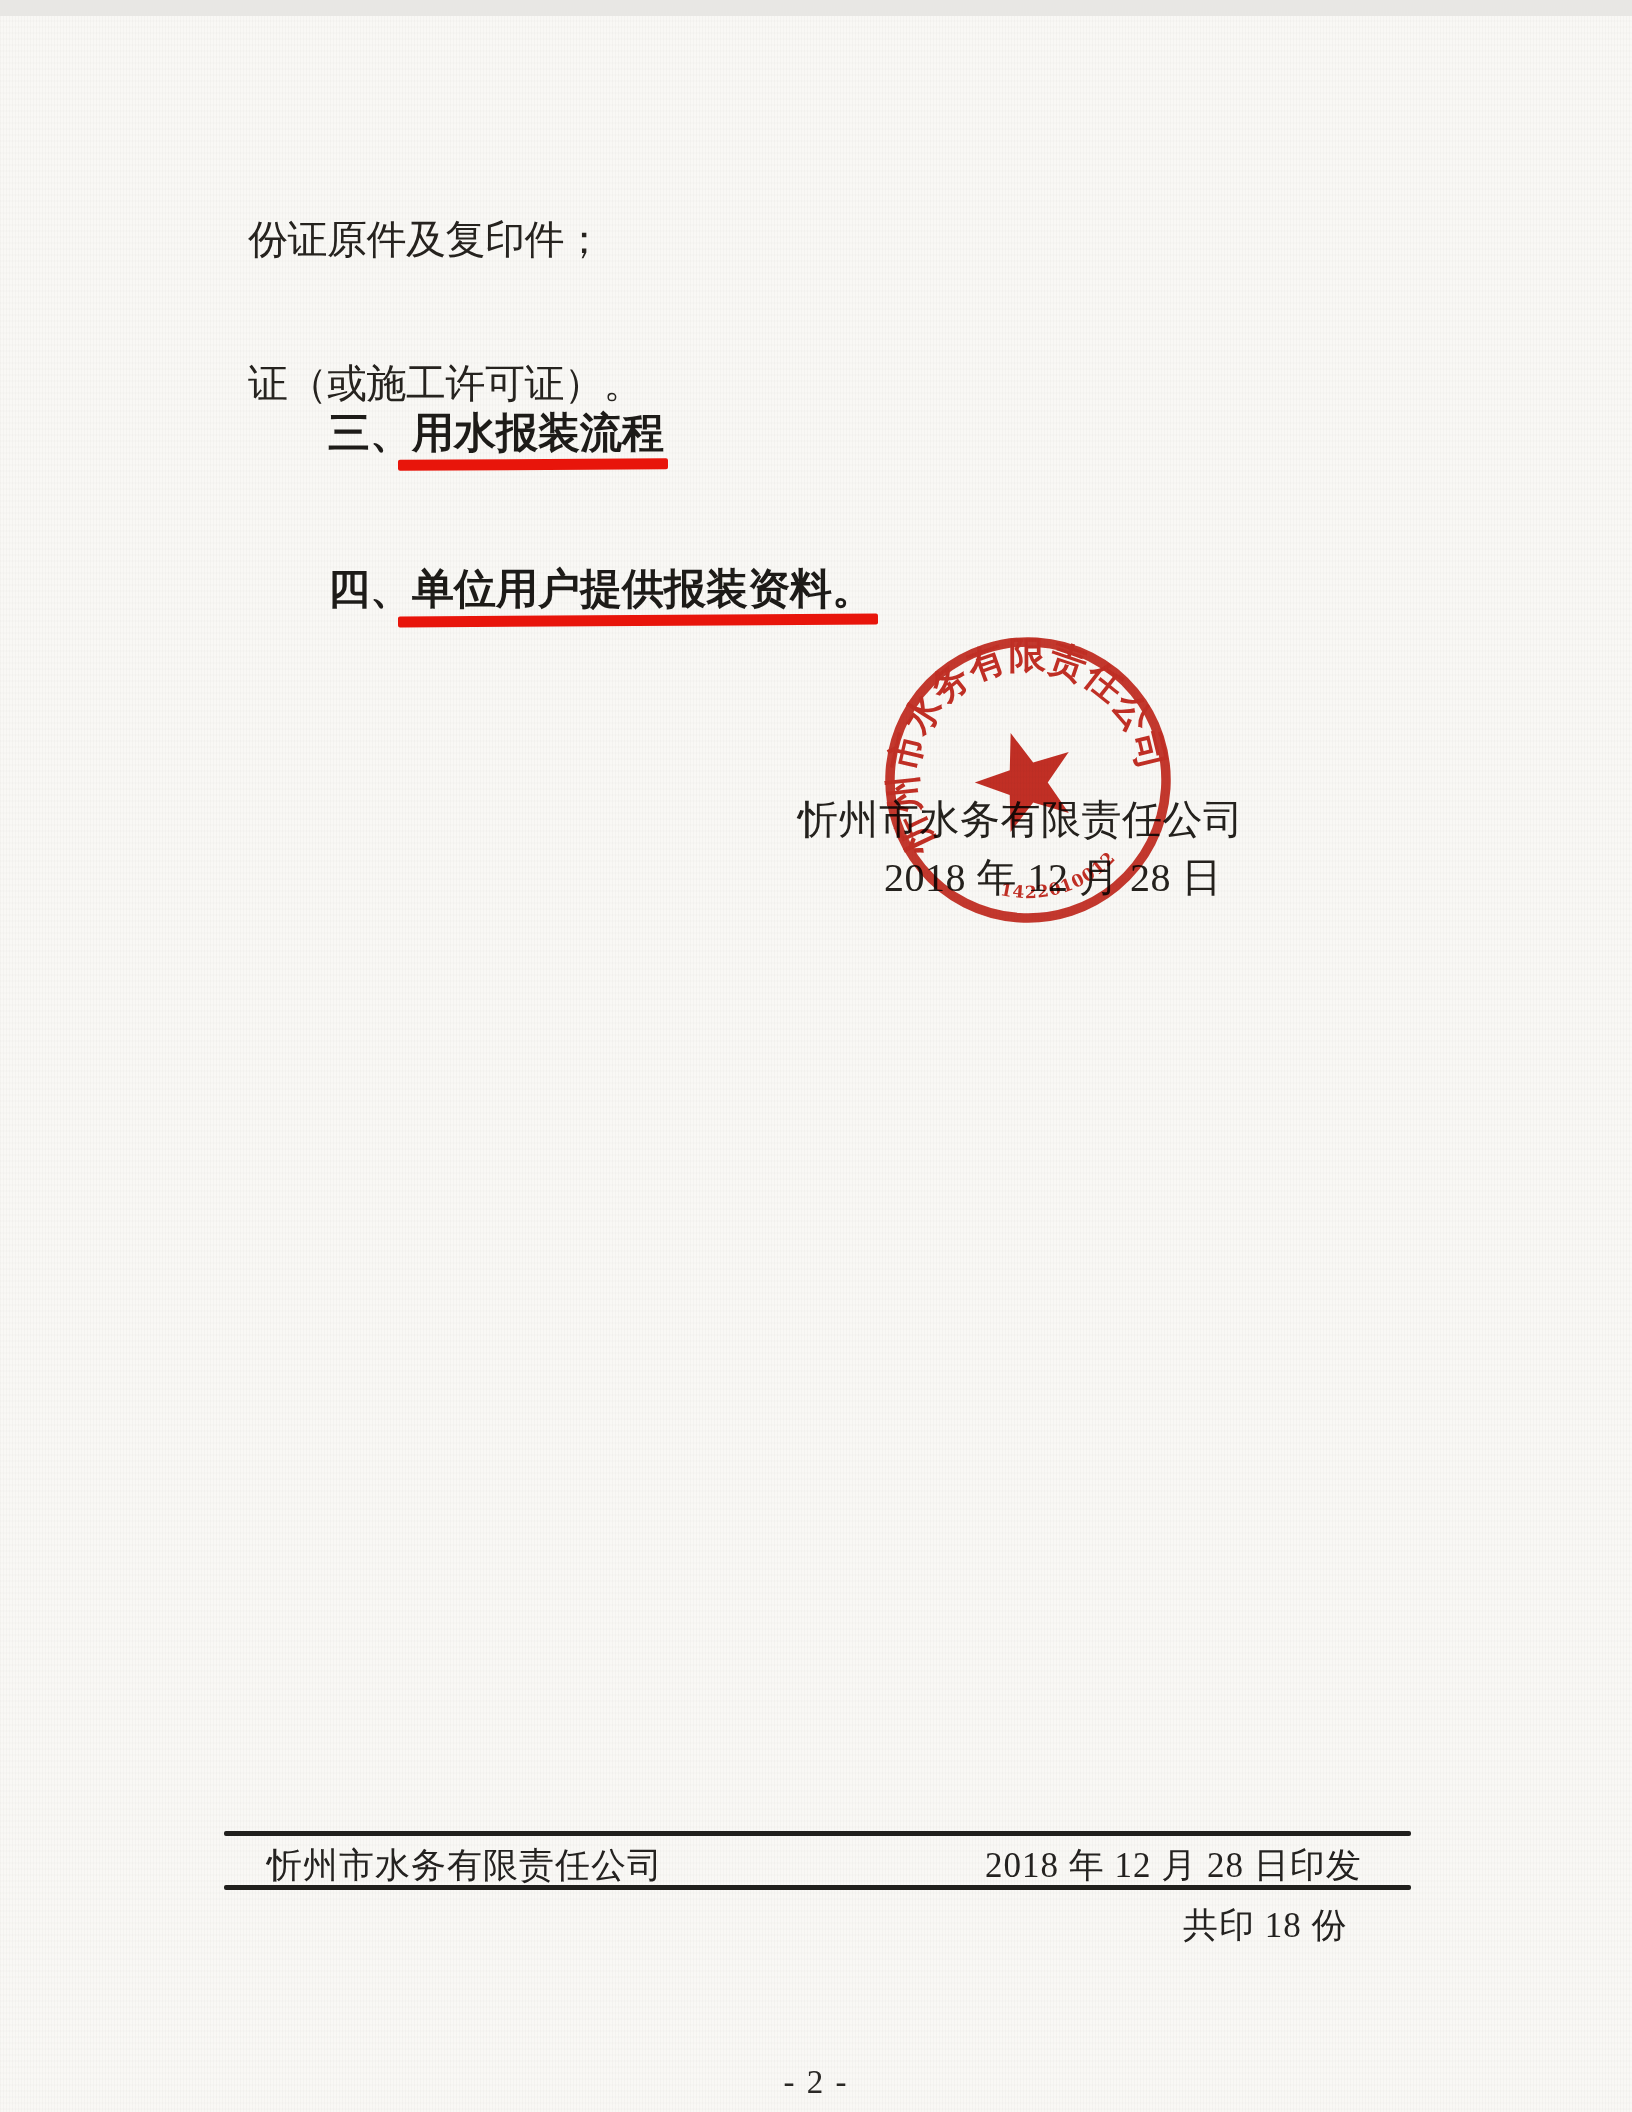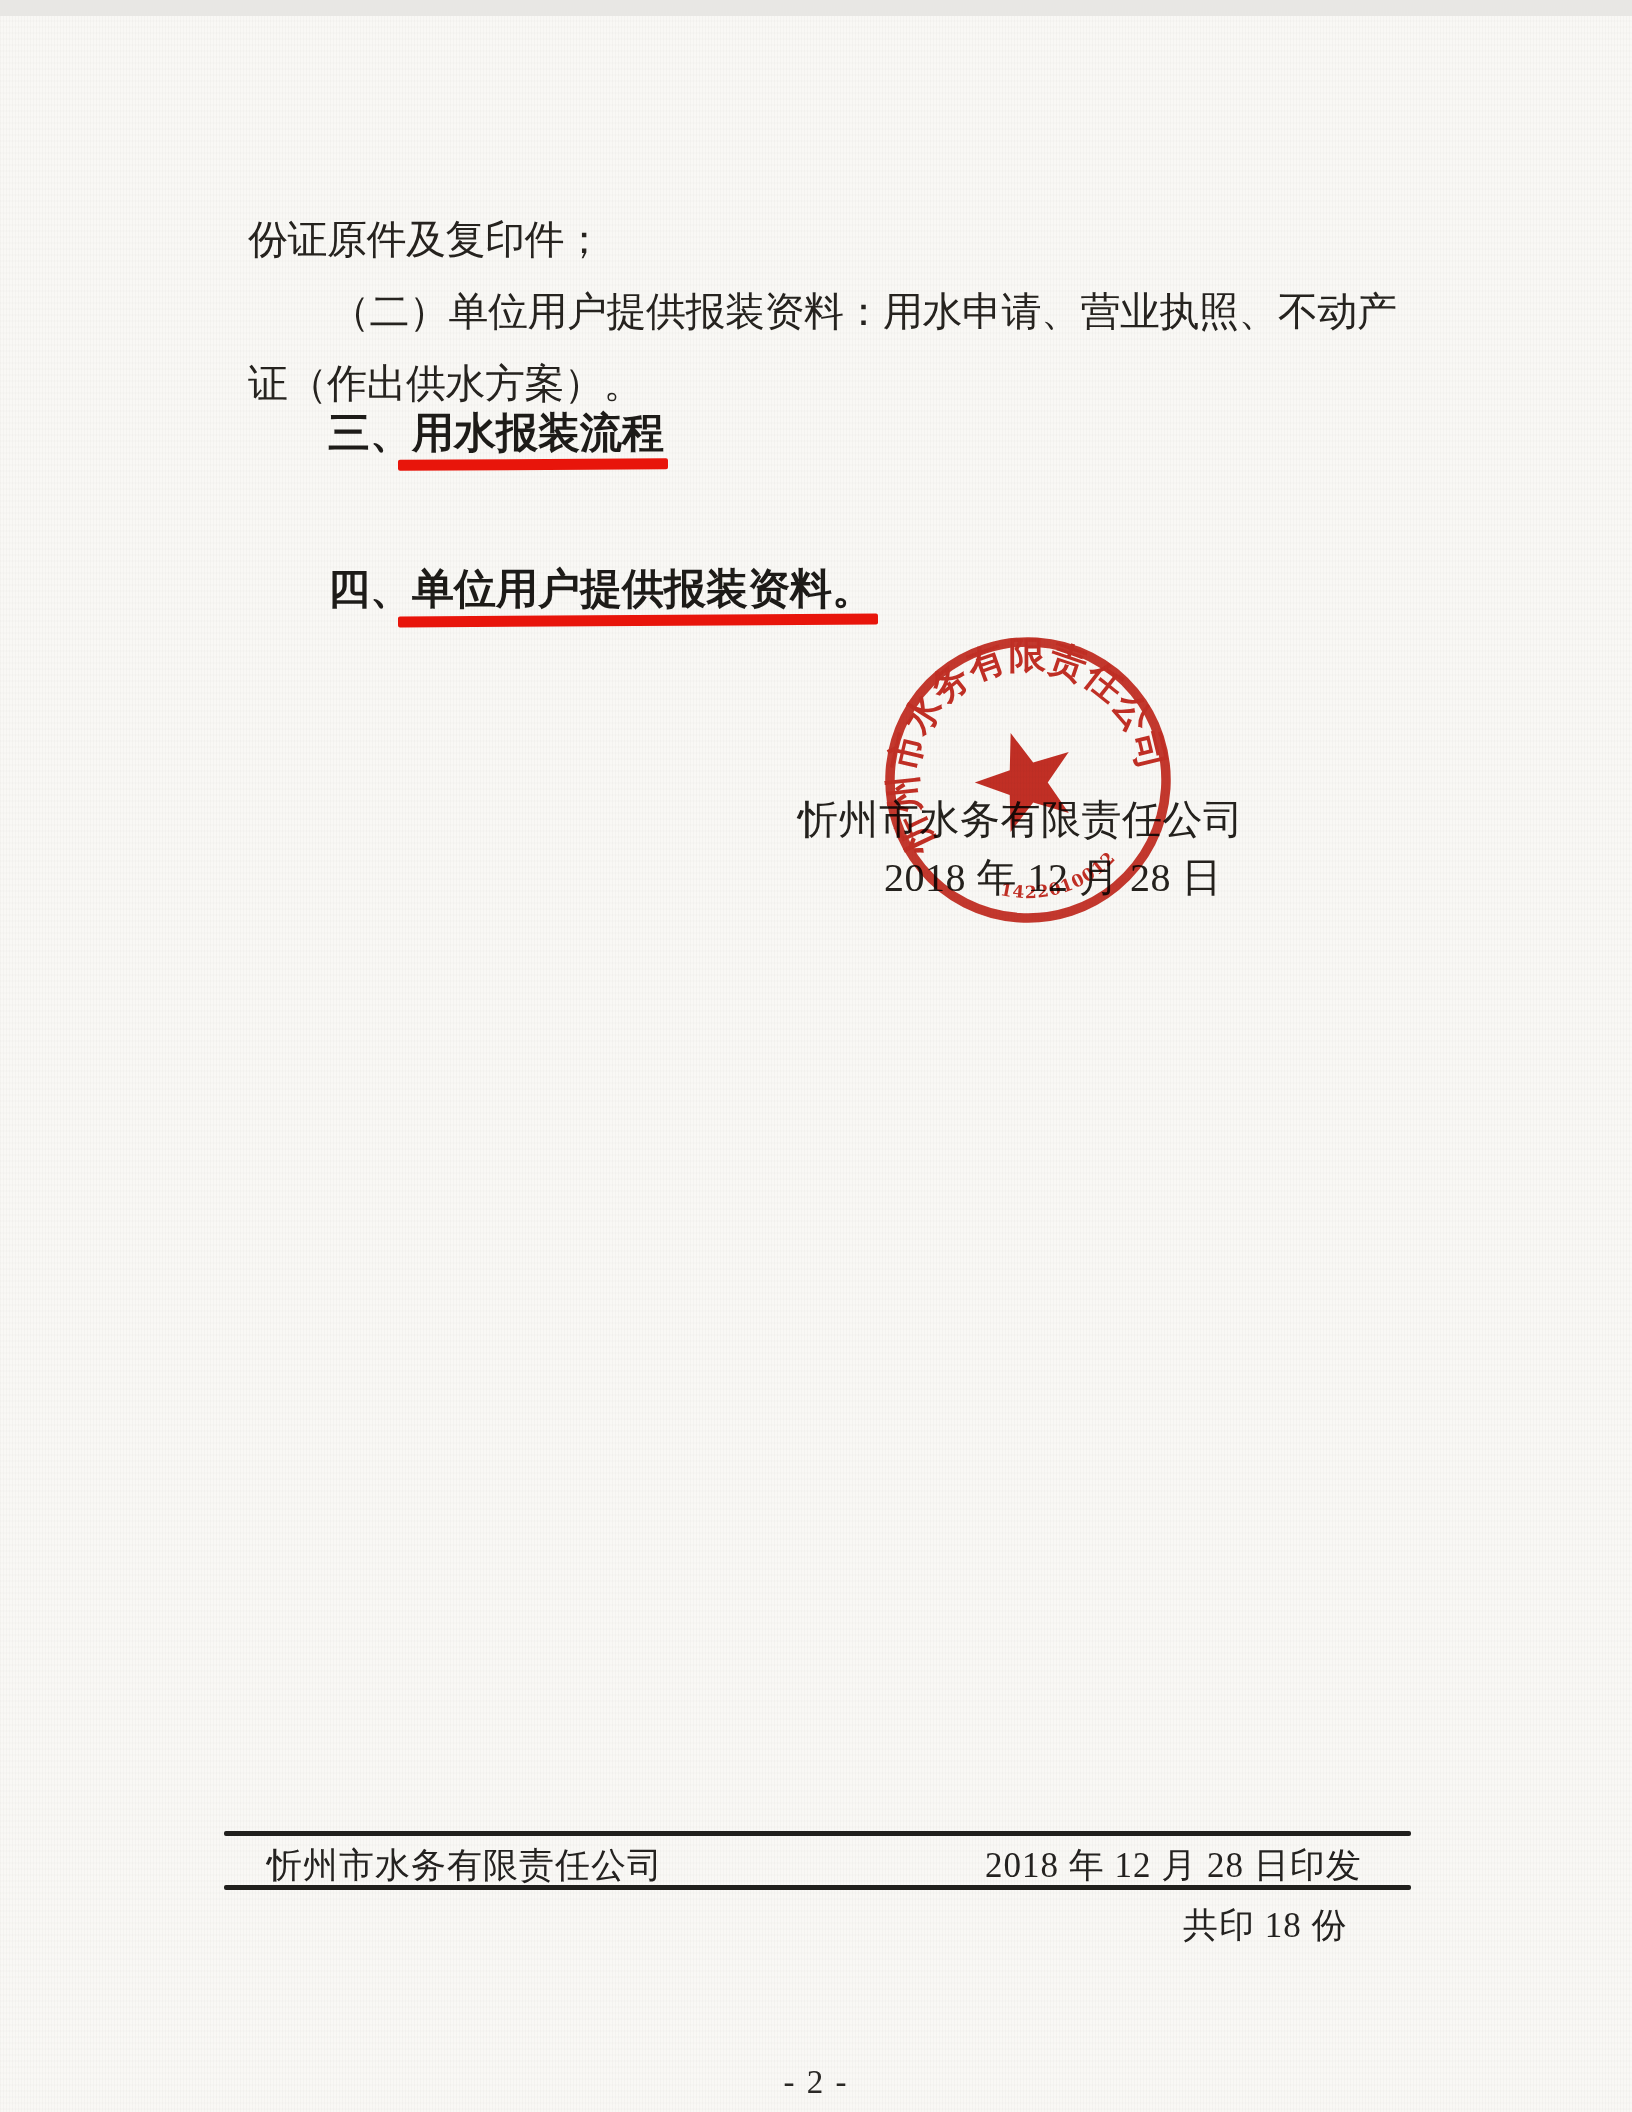--- a/index.html
+++ b/index.html
@@ -62,23 +62,22 @@
     letter-spacing:2px;
   }
 </style>
 </head>
 <body>
 
 <div class="page">
 
   <div class="abs body-line" style="left:248px; top:196px;">份证原件及复印件；</div>
 
-  <div class="abs body-line" style="left:330px; top:268px;">（二）单位用户提供报装资料：用水申请、营业执照、不动产</div>
 
-  <div class="abs body-line" style="left:248px; top:340px;">证（作出供水方案）。</div>
+  <div class="abs body-line" style="left:248px; top:340px;">证（或施工许可证）。</div>
 
   <div class="abs heading" style="left:328px; top:396px;">
     <span>三、</span><span class="u-red">用水报装流程</span>
   </div>
 
 
   <div class="abs heading" style="left:328px; top:552px;">
     <span>四、</span><span class="u-red">单位用户提供报装资料。</span>
   </div>
 

